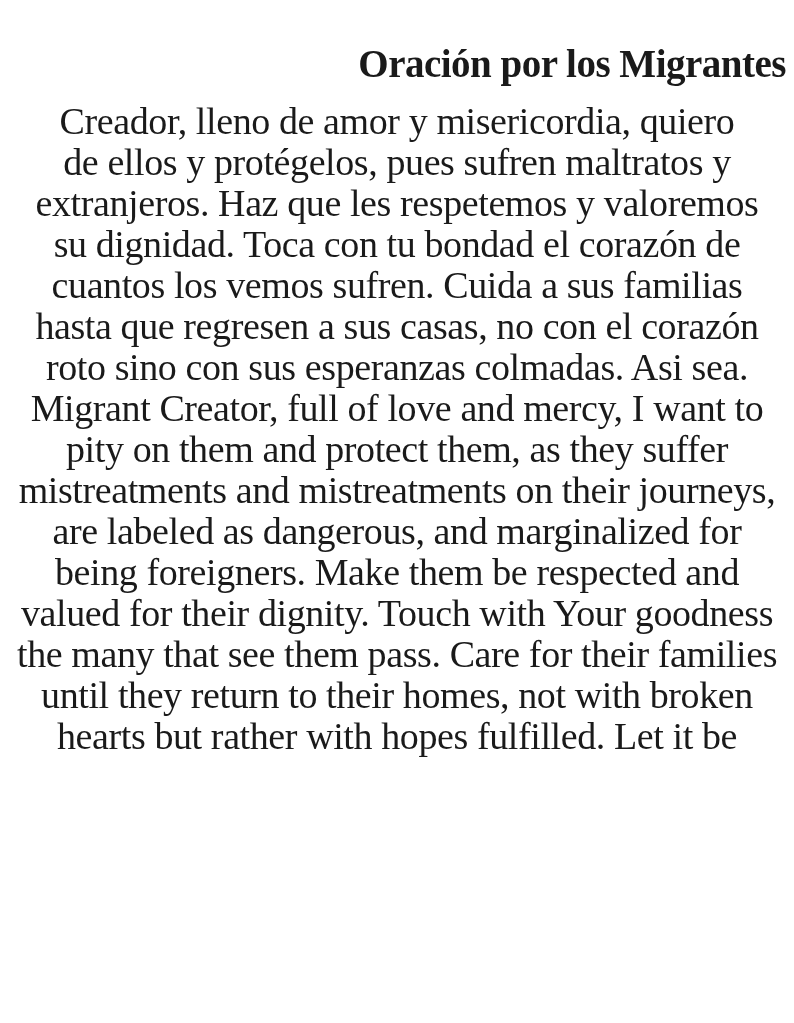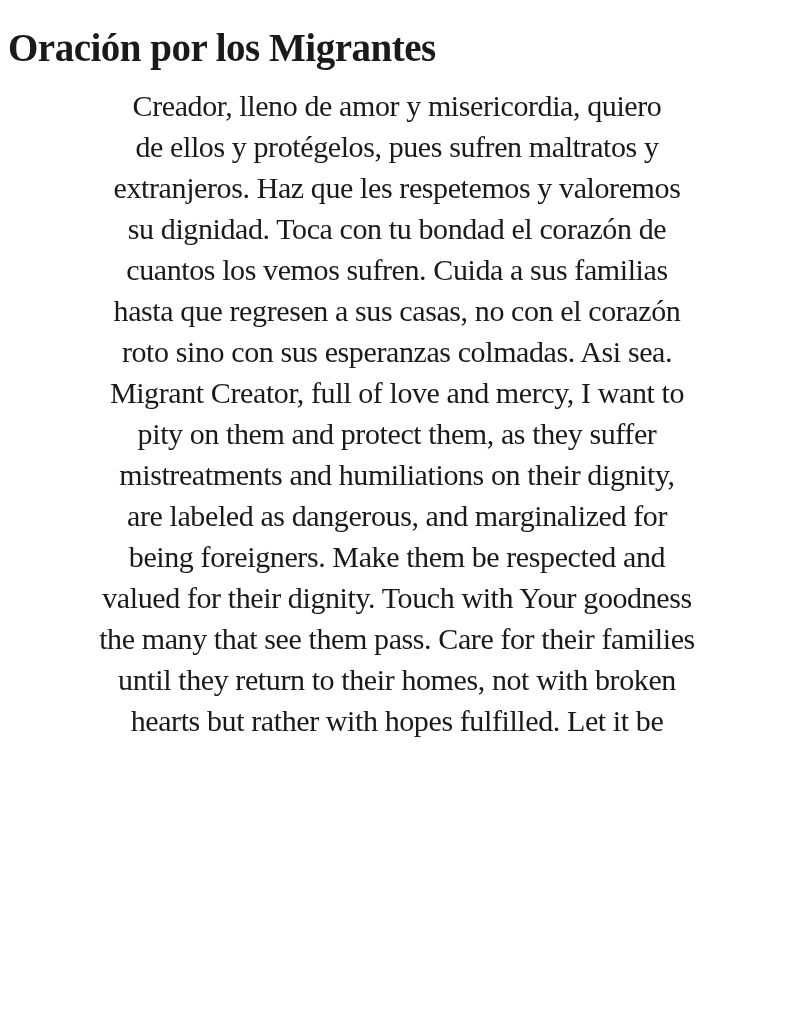--- a/index.html
+++ b/index.html
@@ -14,31 +14,31 @@
     background: #ffffff;
     box-sizing: border-box;
     padding: 26px 8px 20px 8px;
     overflow: hidden;
     font-family: "Liberation Serif", "DejaVu Serif", serif;
     color: #1a1a1a;
   }
   .prayer-title {
     font-size: 39px;
     font-weight: bold;
-    text-align: left;
+    text-align: right;
     letter-spacing: -0.5px;
-    margin: 0 0 14px 0;
+    margin: 16px 0 14px 0;
     line-height: 1.15;
   }
   .prayer-section + .prayer-section .prayer-title {
     margin-top: 34px;
   }
   .prayer-body {
     text-align: center;
-    font-size: 30px;
+    font-size: 38px;
     line-height: 41px;
     letter-spacing: -0.4px;
   }
   .line {
     white-space: nowrap;
     text-align: center;
   }
 </style>
 </head>
 <body>
@@ -55,21 +55,21 @@
         <div class="line">cuantos los vemos sufren. Cuida a sus familias</div>
         <div class="line">hasta que regresen a sus casas, no con el corazón</div>
         <div class="line">roto sino con sus esperanzas colmadas. Asi sea.</div>
       </div>
   </section>
 
   <section class="prayer-section">
     <div class="prayer-body">
         <div class="line">Migrant Creator, full of love and mercy, I want to</div>
         <div class="line">pity on them and protect them, as they suffer</div>
-        <div class="line">mistreatments and humiliations on their dignity,</div>
+        <div class="line">mistreatments and mistreatments on their journeys,</div>
         <div class="line">are labeled as dangerous, and marginalized for</div>
         <div class="line">being foreigners. Make them be respected and</div>
         <div class="line">valued for their dignity. Touch with Your goodness</div>
         <div class="line">the many that see them pass. Care for their families</div>
         <div class="line">until they return to their homes, not with broken</div>
         <div class="line">hearts but rather with hopes fulfilled. Let it be</div>
       </div>
   </section>
 
 </div>

